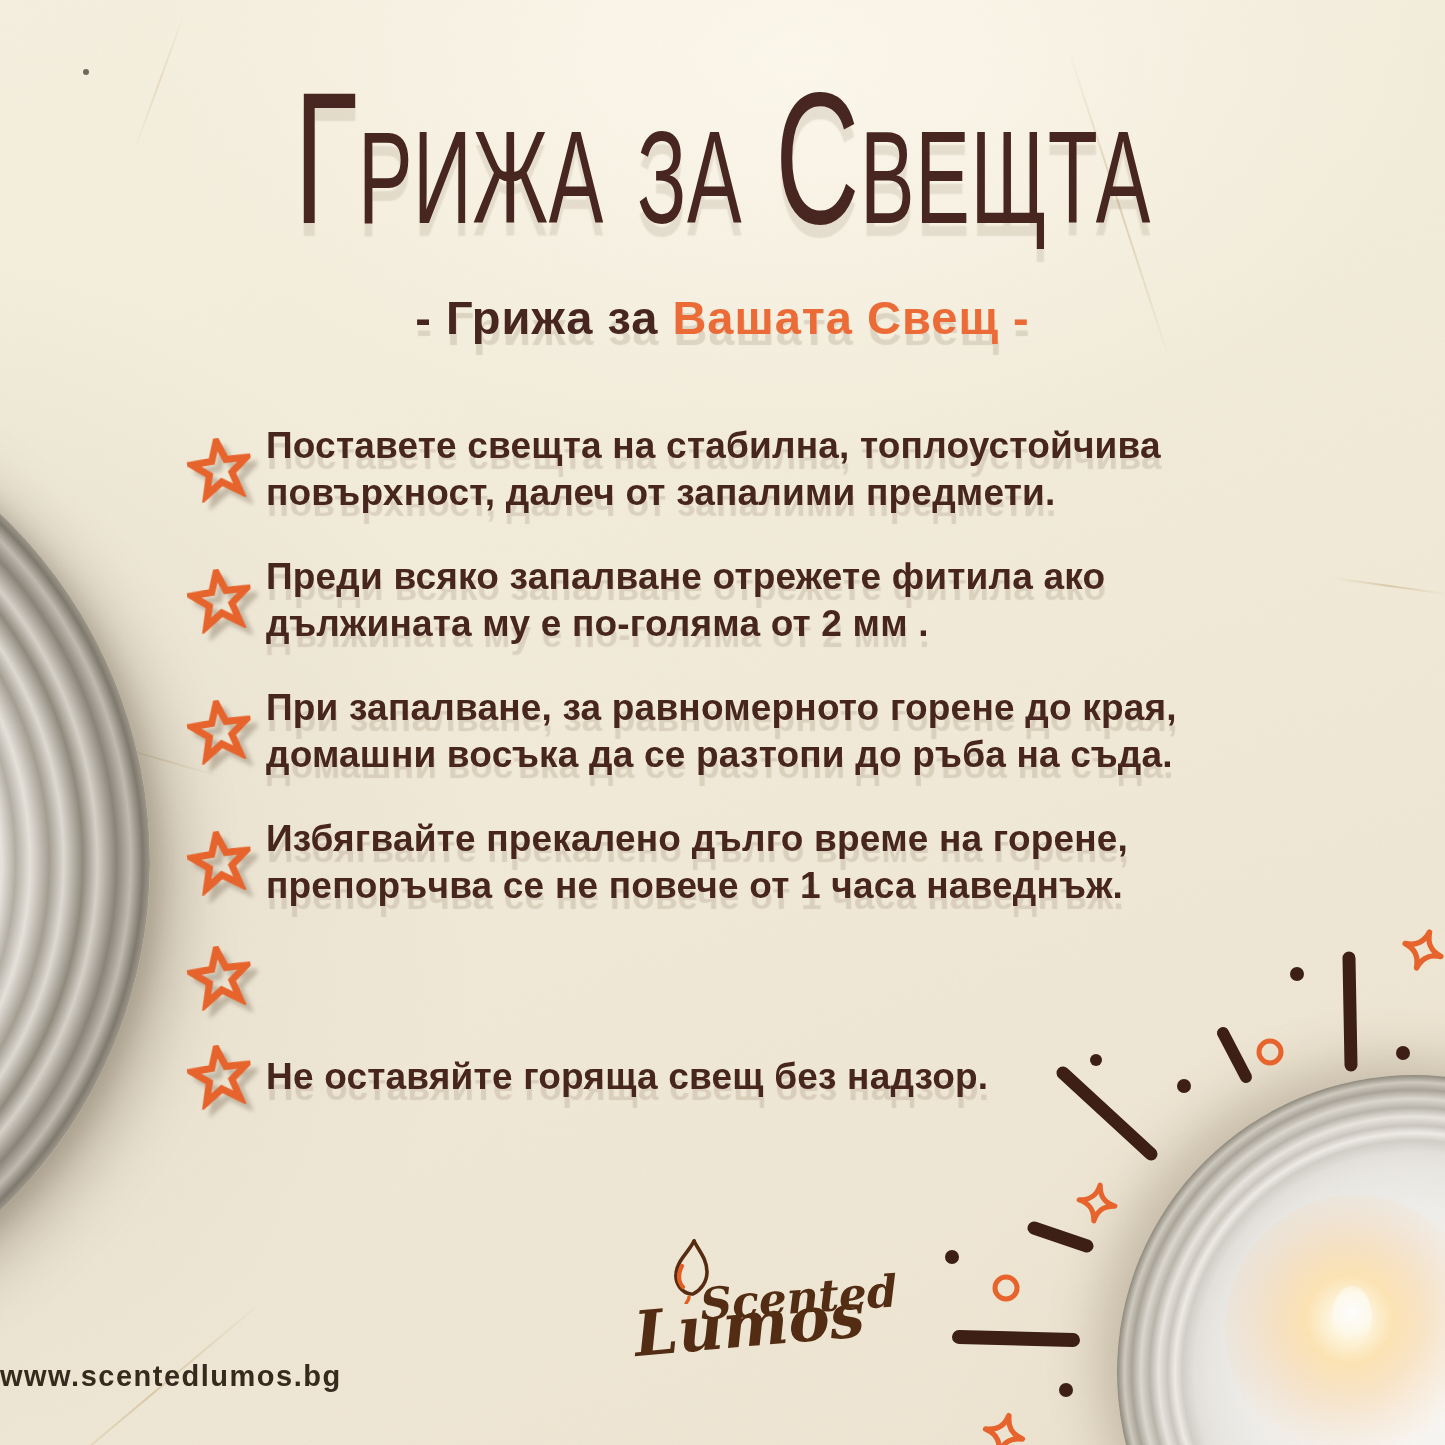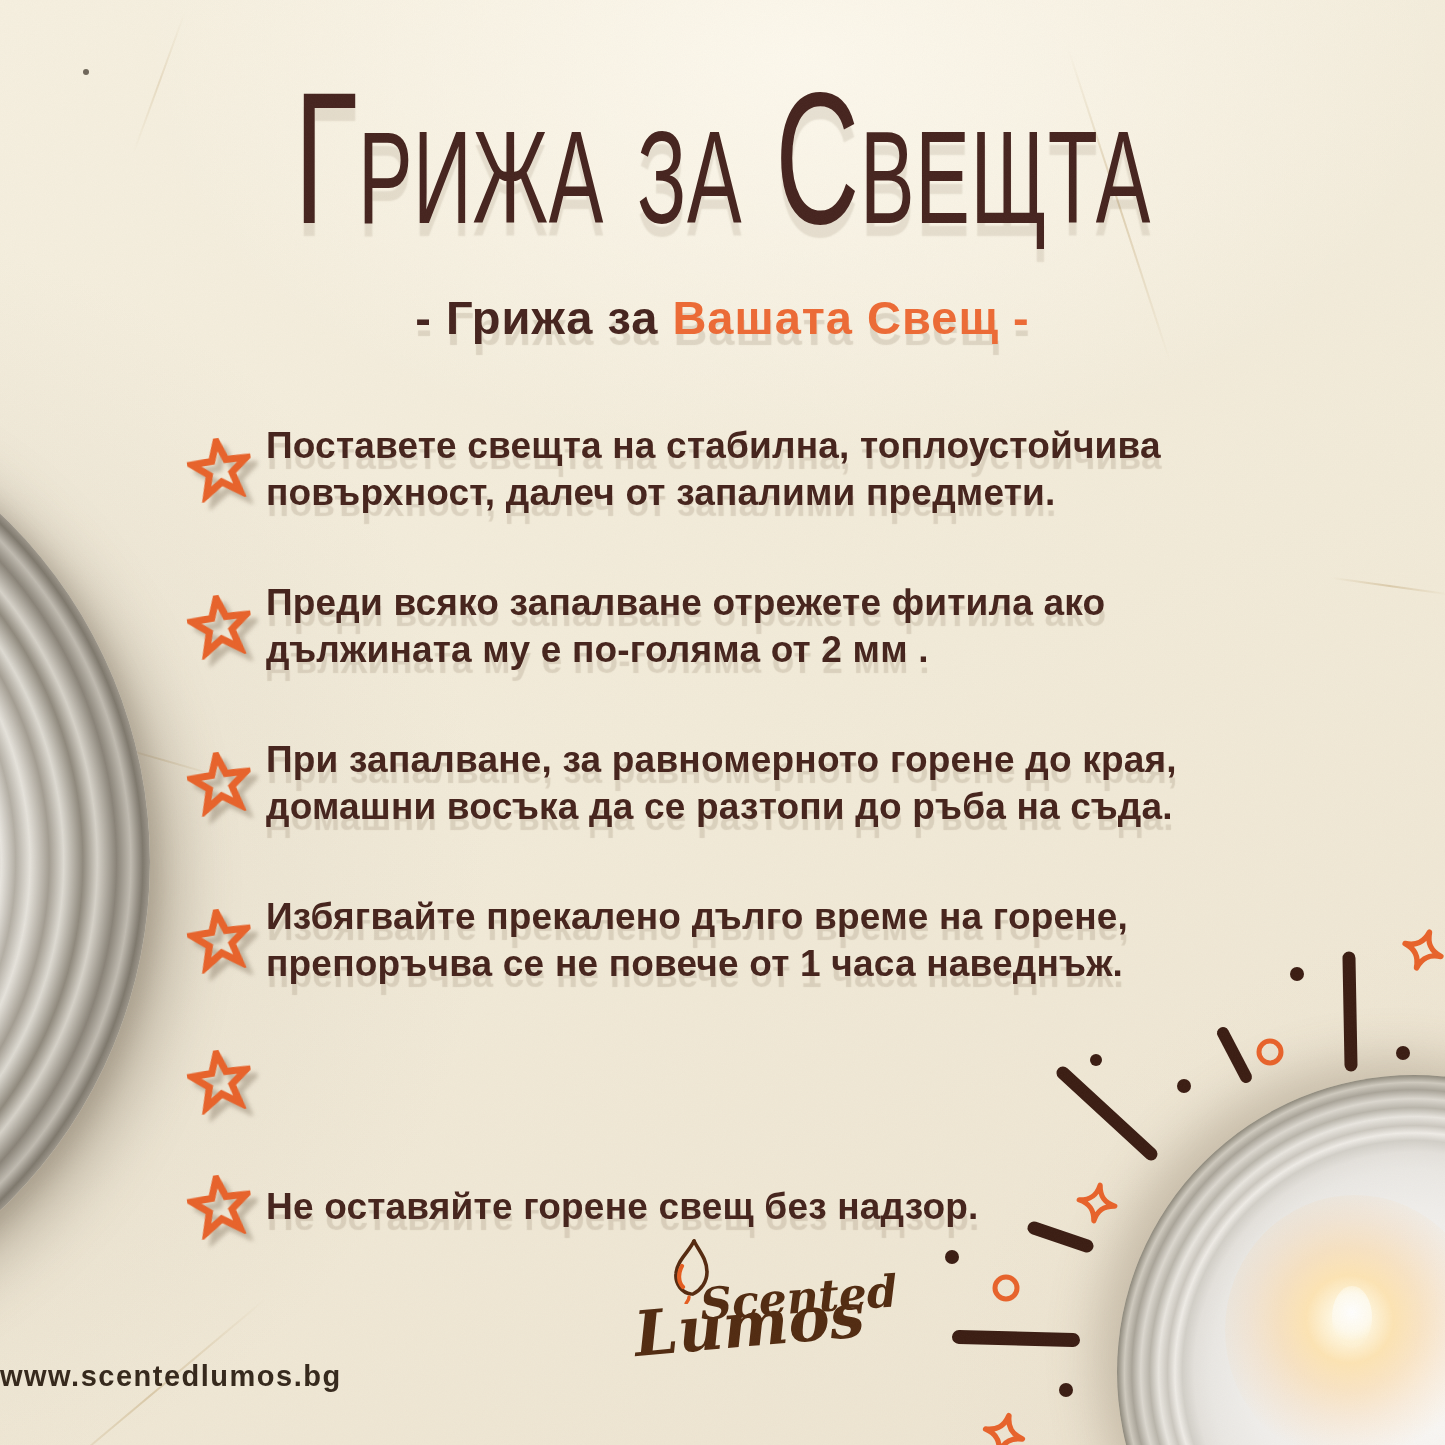--- a/index.html
+++ b/index.html
@@ -54,21 +54,21 @@
     text-shadow:0 13px 2px rgba(131,109,86,.16);
     white-space:nowrap;
   }
   .subtitle{
     position:absolute;top:292px;left:0;width:100%;text-align:center;
     font-size:47px;line-height:1.1;font-weight:700;color:#45231e;letter-spacing:1px;
     text-shadow:1px 11px 1px rgba(131,109,86,.20);
   }
   .subtitle .hl{color:#ed6a35;}
   
-  .tips{position:absolute;left:188px;top:422px;width:1130px;display:flex;flex-direction:column;gap:63px;}
+  .tips{position:absolute;left:188px;top:422px;width:1130px;display:flex;flex-direction:column;gap:37px;}
   .tip-row{display:flex;align-items:center;gap:14px;}
   .tip-star{width:64px;height:62px;flex:none;transform:rotate(-8deg);
     filter:drop-shadow(6px 8px 2px rgba(122,106,84,.38));}
   .tip-text{
     font-size:37px;line-height:47px;font-weight:700;color:#45231c;
     white-space:pre-line;letter-spacing:.2px;
     text-shadow:1px 11px 1px rgba(131,109,86,.20);
   }
   
   .logo-flame{position:absolute;left:664px;top:1238px;width:52px;height:66px;}
@@ -166,21 +166,21 @@
     </div>
     <div class="tip-row">
       <svg class="tip-star" viewBox="0 0 64 62">
           <path d="M32,3 L24.9,22.3 L4.4,23 L20.6,35.7 L15,55.5 L32,44 L49,55.5 L43.4,35.7 L59.6,23 L39.1,22.3 Z" fill="none" stroke="#e8622a" stroke-width="7"></path>
         </svg>
     </div>
     <div class="tip-row">
       <svg class="tip-star" viewBox="0 0 64 62">
           <path d="M32,3 L24.9,22.3 L4.4,23 L20.6,35.7 L15,55.5 L32,44 L49,55.5 L43.4,35.7 L59.6,23 L39.1,22.3 Z" fill="none" stroke="#e8622a" stroke-width="7"></path>
         </svg>
-      <div class="tip-text">Не оставяйте горене свещ без надзор.</div>
+      <div class="tip-text">Не оставяйте горяща свещ без надзор.</div>
     </div>
   </div>
 
   <svg class="logo-flame" viewBox="0 0 52 66">
     <path d="M30,3 C25,14 13,22 12,36 C11,46 18,55 27,56" fill="none" stroke="#55290f" stroke-width="3.6" stroke-linecap="round"></path>
     <path d="M30,3 C35,13 43,21 43,34 C43,44 37,52 29,56" fill="none" stroke="#55290f" stroke-width="3.6" stroke-linecap="round"></path>
     <path d="M18,28 C14,35 14,44 19,49" fill="none" stroke="#e55c1f" stroke-width="4.2" stroke-linecap="round"></path>
     <path d="M25,59 C25,63 22,64 22,66" fill="none" stroke="#e55c1f" stroke-width="3.4" stroke-linecap="round"></path>
   </svg>
   <div class="brand-top">Scented</div>

